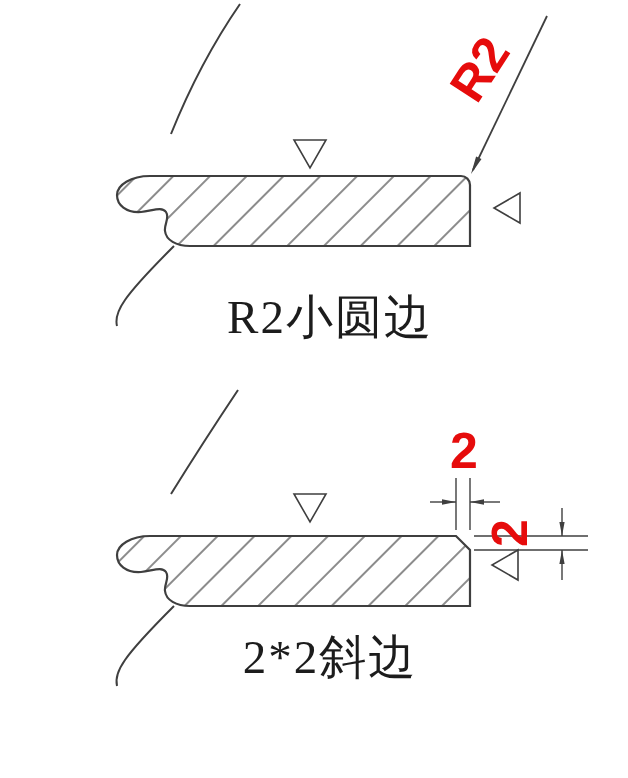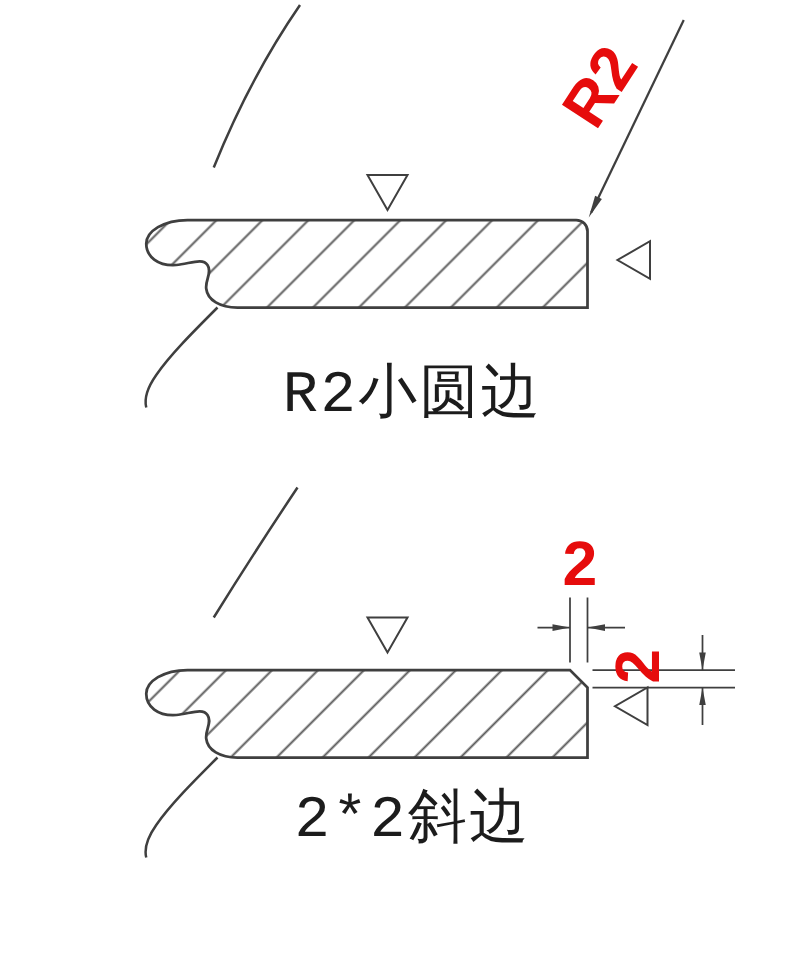--- a/index.html
+++ b/index.html
@@ -28,21 +28,21 @@
   }
   .lbl-dim-v{
     left:481px;top:507px;width:60px;height:52px;
     font-size:50px;
     transform:rotate(-90deg);
   }
   .caption{
     left:140px;width:380px;
     font-size:47px;
     color:#1c1c1c;
-    font-family:Liberation Mono, monospace;
+    font-family:Liberation Serif, serif;
     letter-spacing:2px;
   }
   .caption-top{top:294px;}
   .caption-bottom{top:634px;text-align:center;}
 </style>
 </head>
 <body>
 
 <div id="canvas">
 

